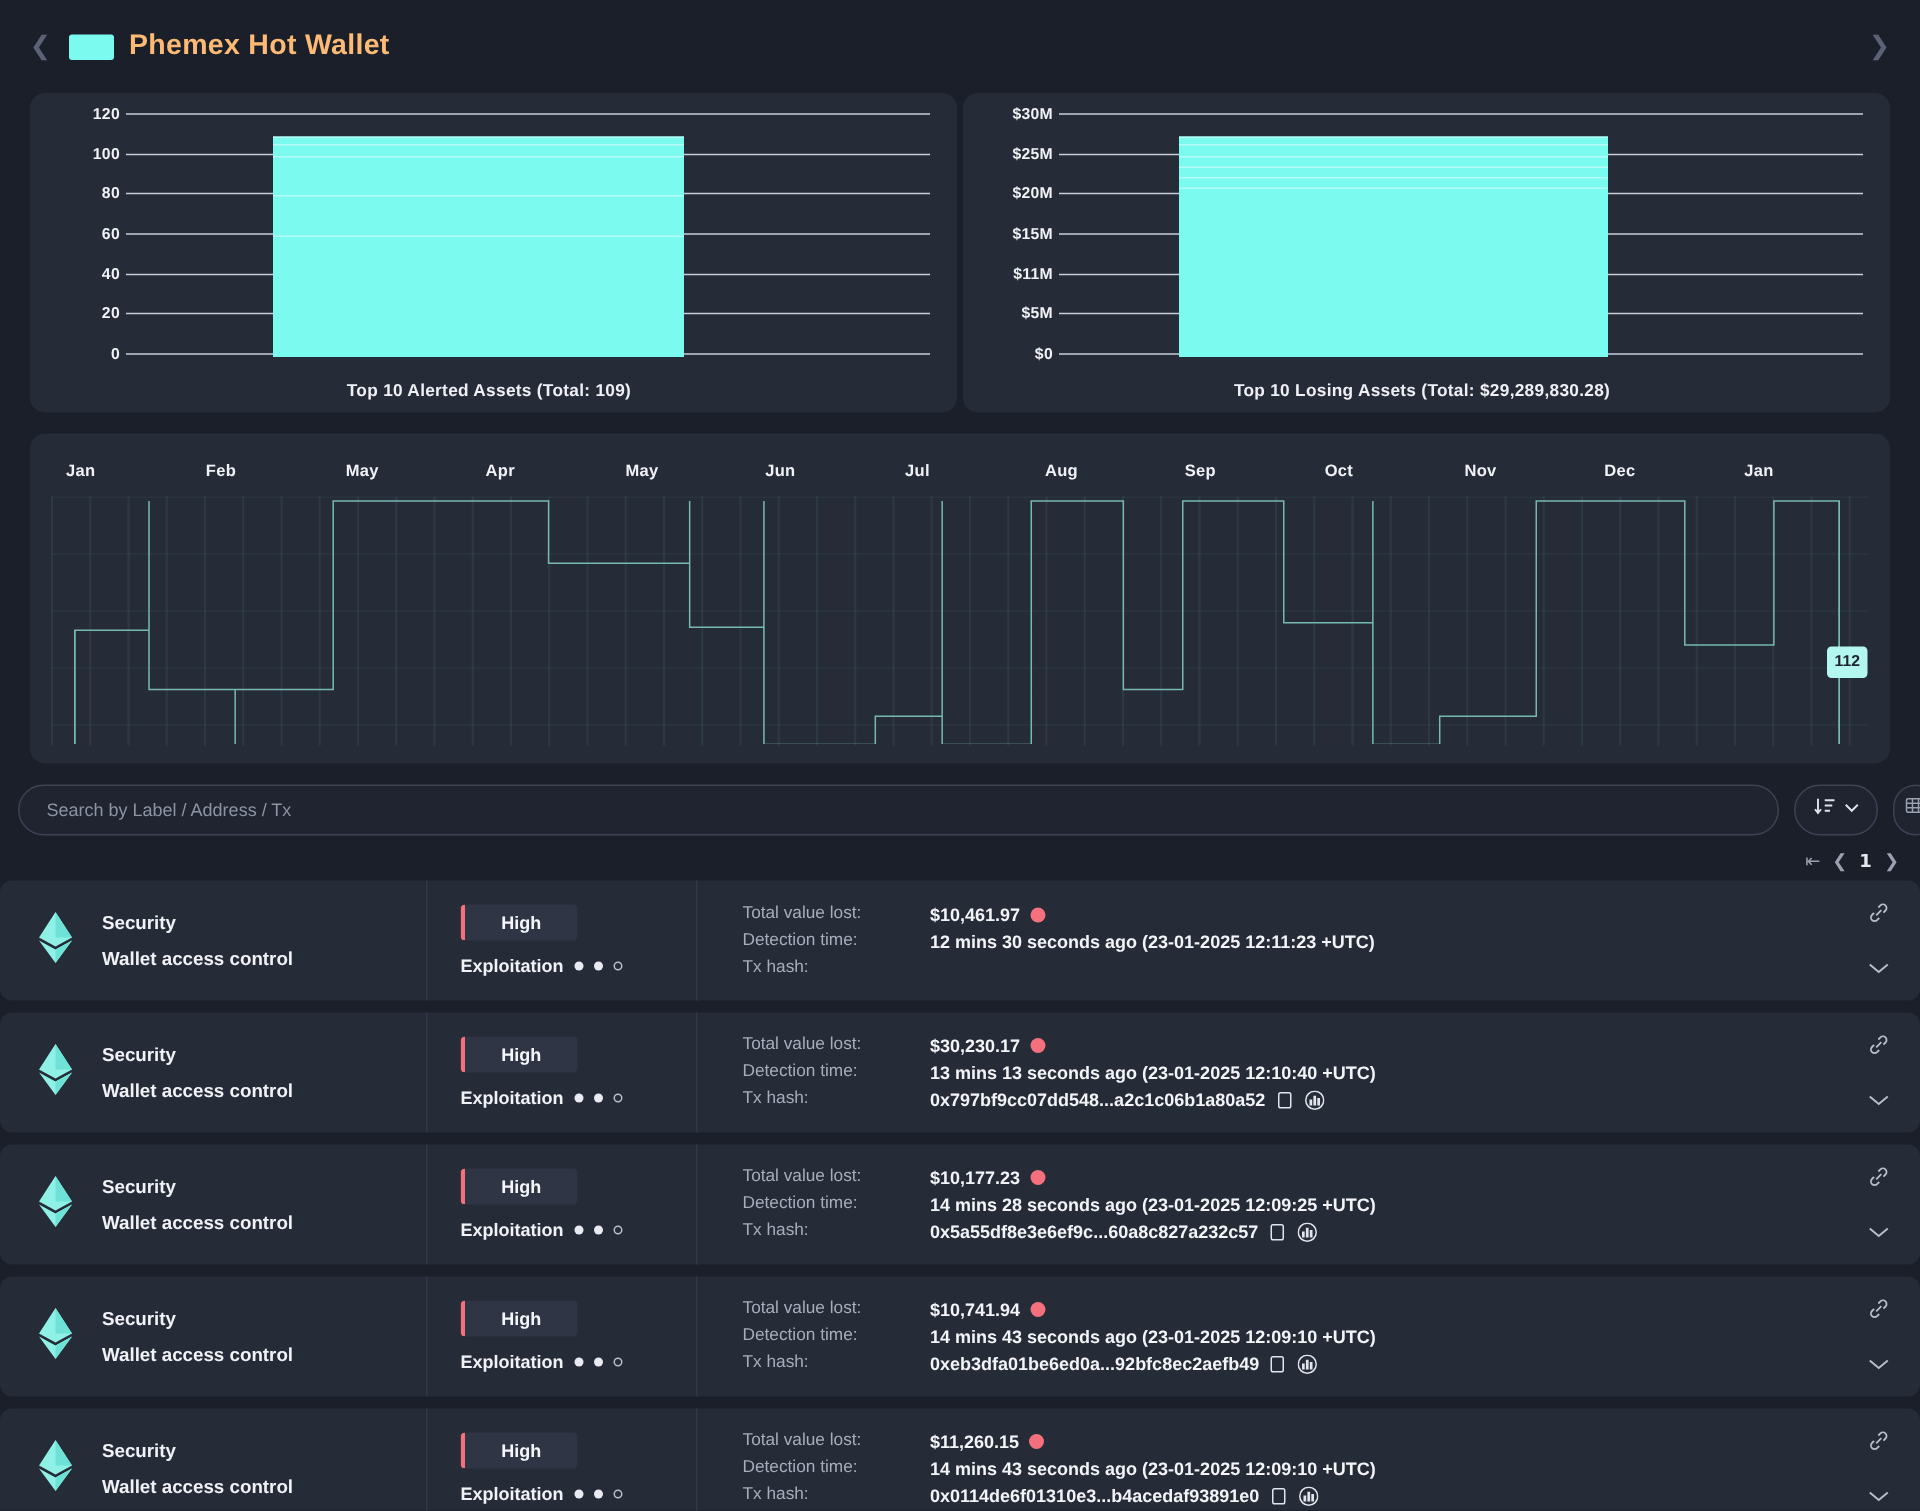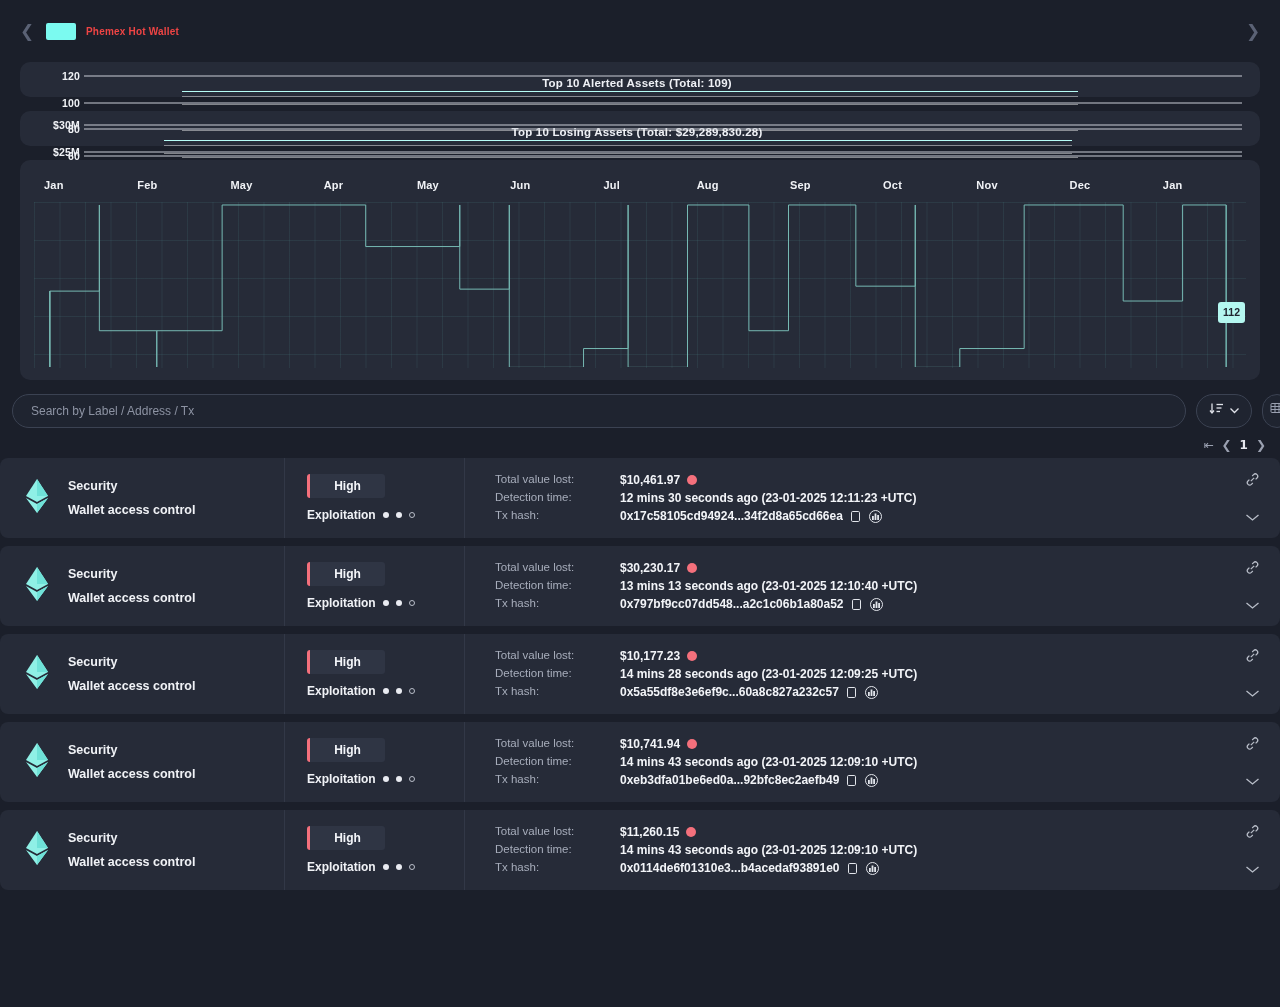--- a/index.html
+++ b/index.html
@@ -33,36 +33,35 @@
   }
   .arrow-right { margin-left: auto; }
   .legend-swatch {
     width: 30px; height: 17px;
     background: #7bfaf0;
     border-radius: 2px;
     margin: 0 10px 0 6px;
     flex: 0 0 auto;
   }
   .legend-label {
-    font-size: 10px;
+    font-size: 19px;
     font-weight: bold;
     letter-spacing: .2px;
-    color: #ef4444;
+    color: #fdba74;
   }
 
   
   .panel {
     background: #262b38;
     border-radius: 10px;
   }
   .charts-row {
     display: flex;
-    gap: 14px;
+    gap: 4px;
     padding: 0 20px;
-    flex-direction: column;
   }
   .chart-panel {
     flex: 1 1 0;
     height: 213px;
     padding: 10px 18px 8px 12px;
     display: flex;
     flex-direction: column;
   }
   .plot-wrap {
     flex: 1 1 auto;
@@ -469,36 +468,20 @@
     </div>
     <div class="col-details">
       <div class="d-key">Total value lost:</div>
       <div class="d-val">
         <span>$10,461.97</span>
         <span class="loss-dot"></span>
       </div>
       <div class="d-key">Detection time:</div>
       <div class="d-val">12 mins 30 seconds ago (23-01-2025 12:11:23 +UTC)</div>
       <div class="d-key">Tx hash:</div>
-      <div class="d-val">
-        <span>0x17c58105cd94924...34f2d8a65cd66ea</span>
-        <span class="mini-icon">
-          <svg width="12" height="13" viewBox="0 0 12 13" fill="none" stroke="#e2e5eb" stroke-width="1">
-            <rect x="1.5" y="1.5" width="8" height="10" rx="1.2"></rect>
-          </svg>
-        </span>
-        <span class="mini-icon">
-          <svg width="13" height="13" viewBox="0 0 13 13">
-            <circle cx="6.5" cy="6.5" r="6" fill="none" stroke="#e2e5eb" stroke-width="1"></circle>
-            <rect x="3" y="6" width="1.8" height="4" fill="#e2e5eb"></rect>
-            <rect x="5.6" y="3.5" width="1.8" height="6.5" fill="#e2e5eb"></rect>
-            <rect x="8.2" y="5" width="1.8" height="5" fill="#e2e5eb"></rect>
-          </svg>
-        </span>
-      </div>
     </div>
     <div class="col-actions">
       <span class="act-icon">
         <svg width="15" height="15" viewBox="0 0 15 15" fill="none" stroke="#b9bec9" stroke-width="1.2">
           <path d="M5.8 9.2 L9.2 5.8"></path>
           <path d="M7.2 4 L8.6 2.6 a2.4 2.4 0 0 1 3.4 3.4 L10.6 7.4"></path>
           <path d="M7.8 11 L6.4 12.4 a2.4 2.4 0 0 1 -3.4 -3.4 L4.4 7.6"></path>
         </svg>
       </span>
       <span class="act-icon">

